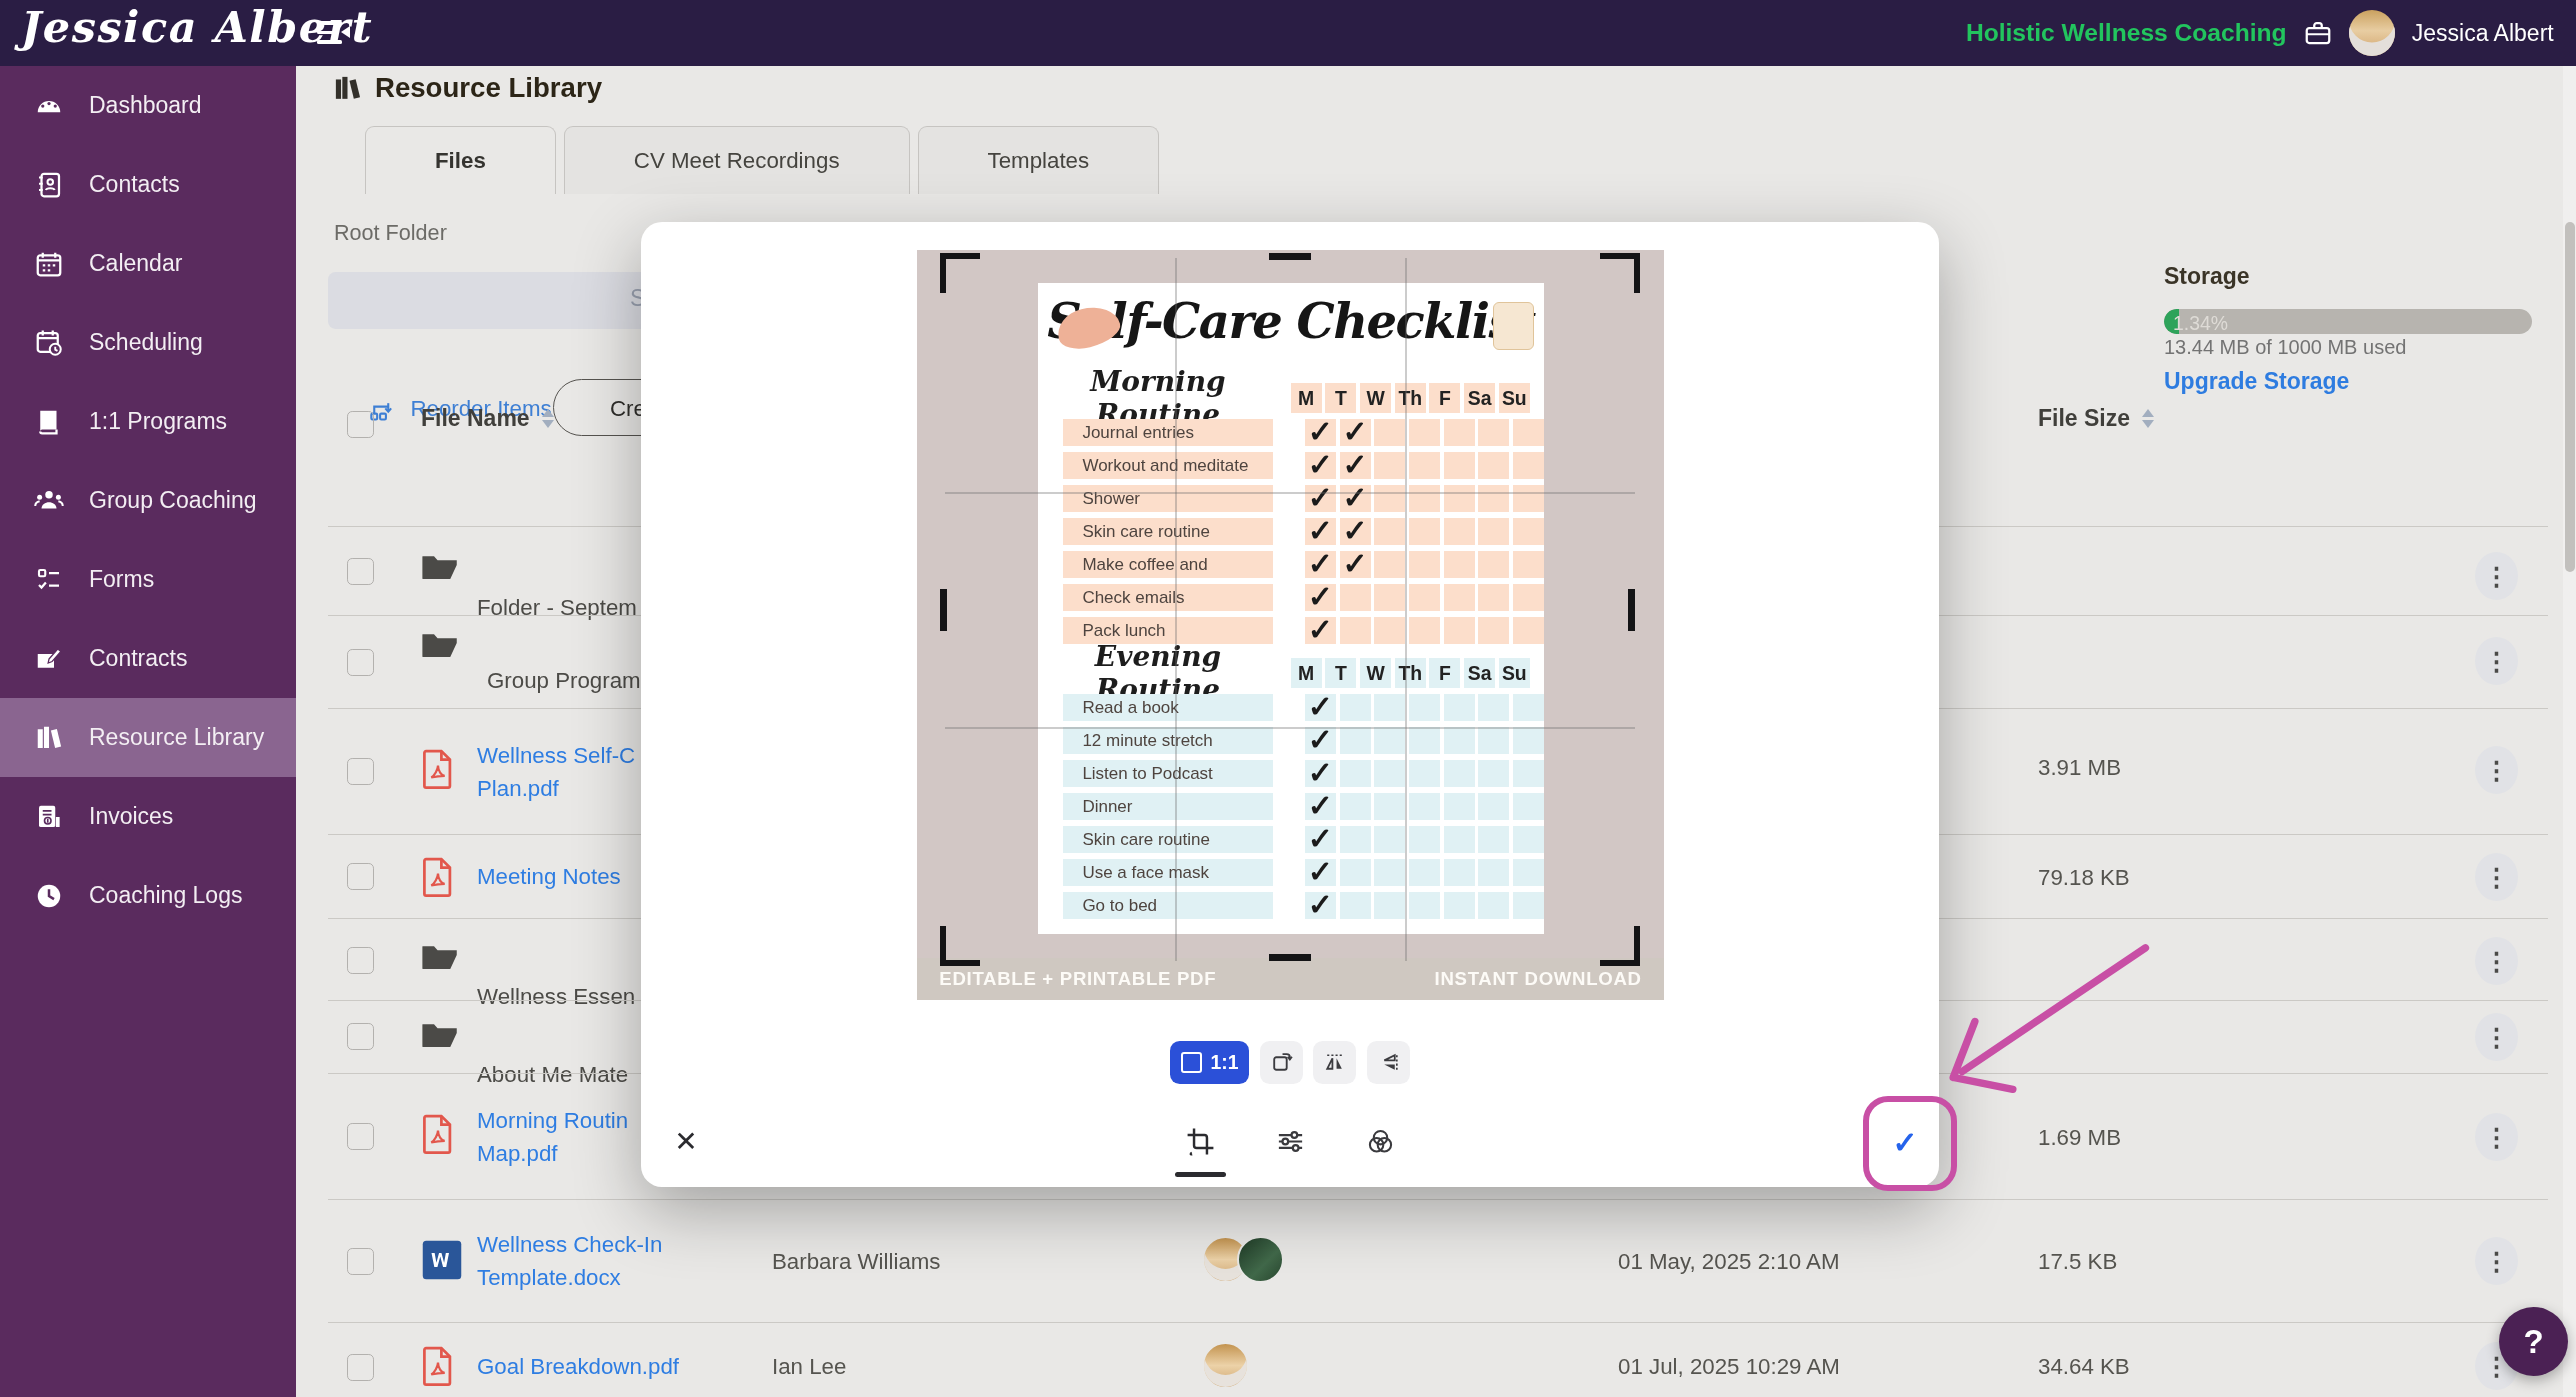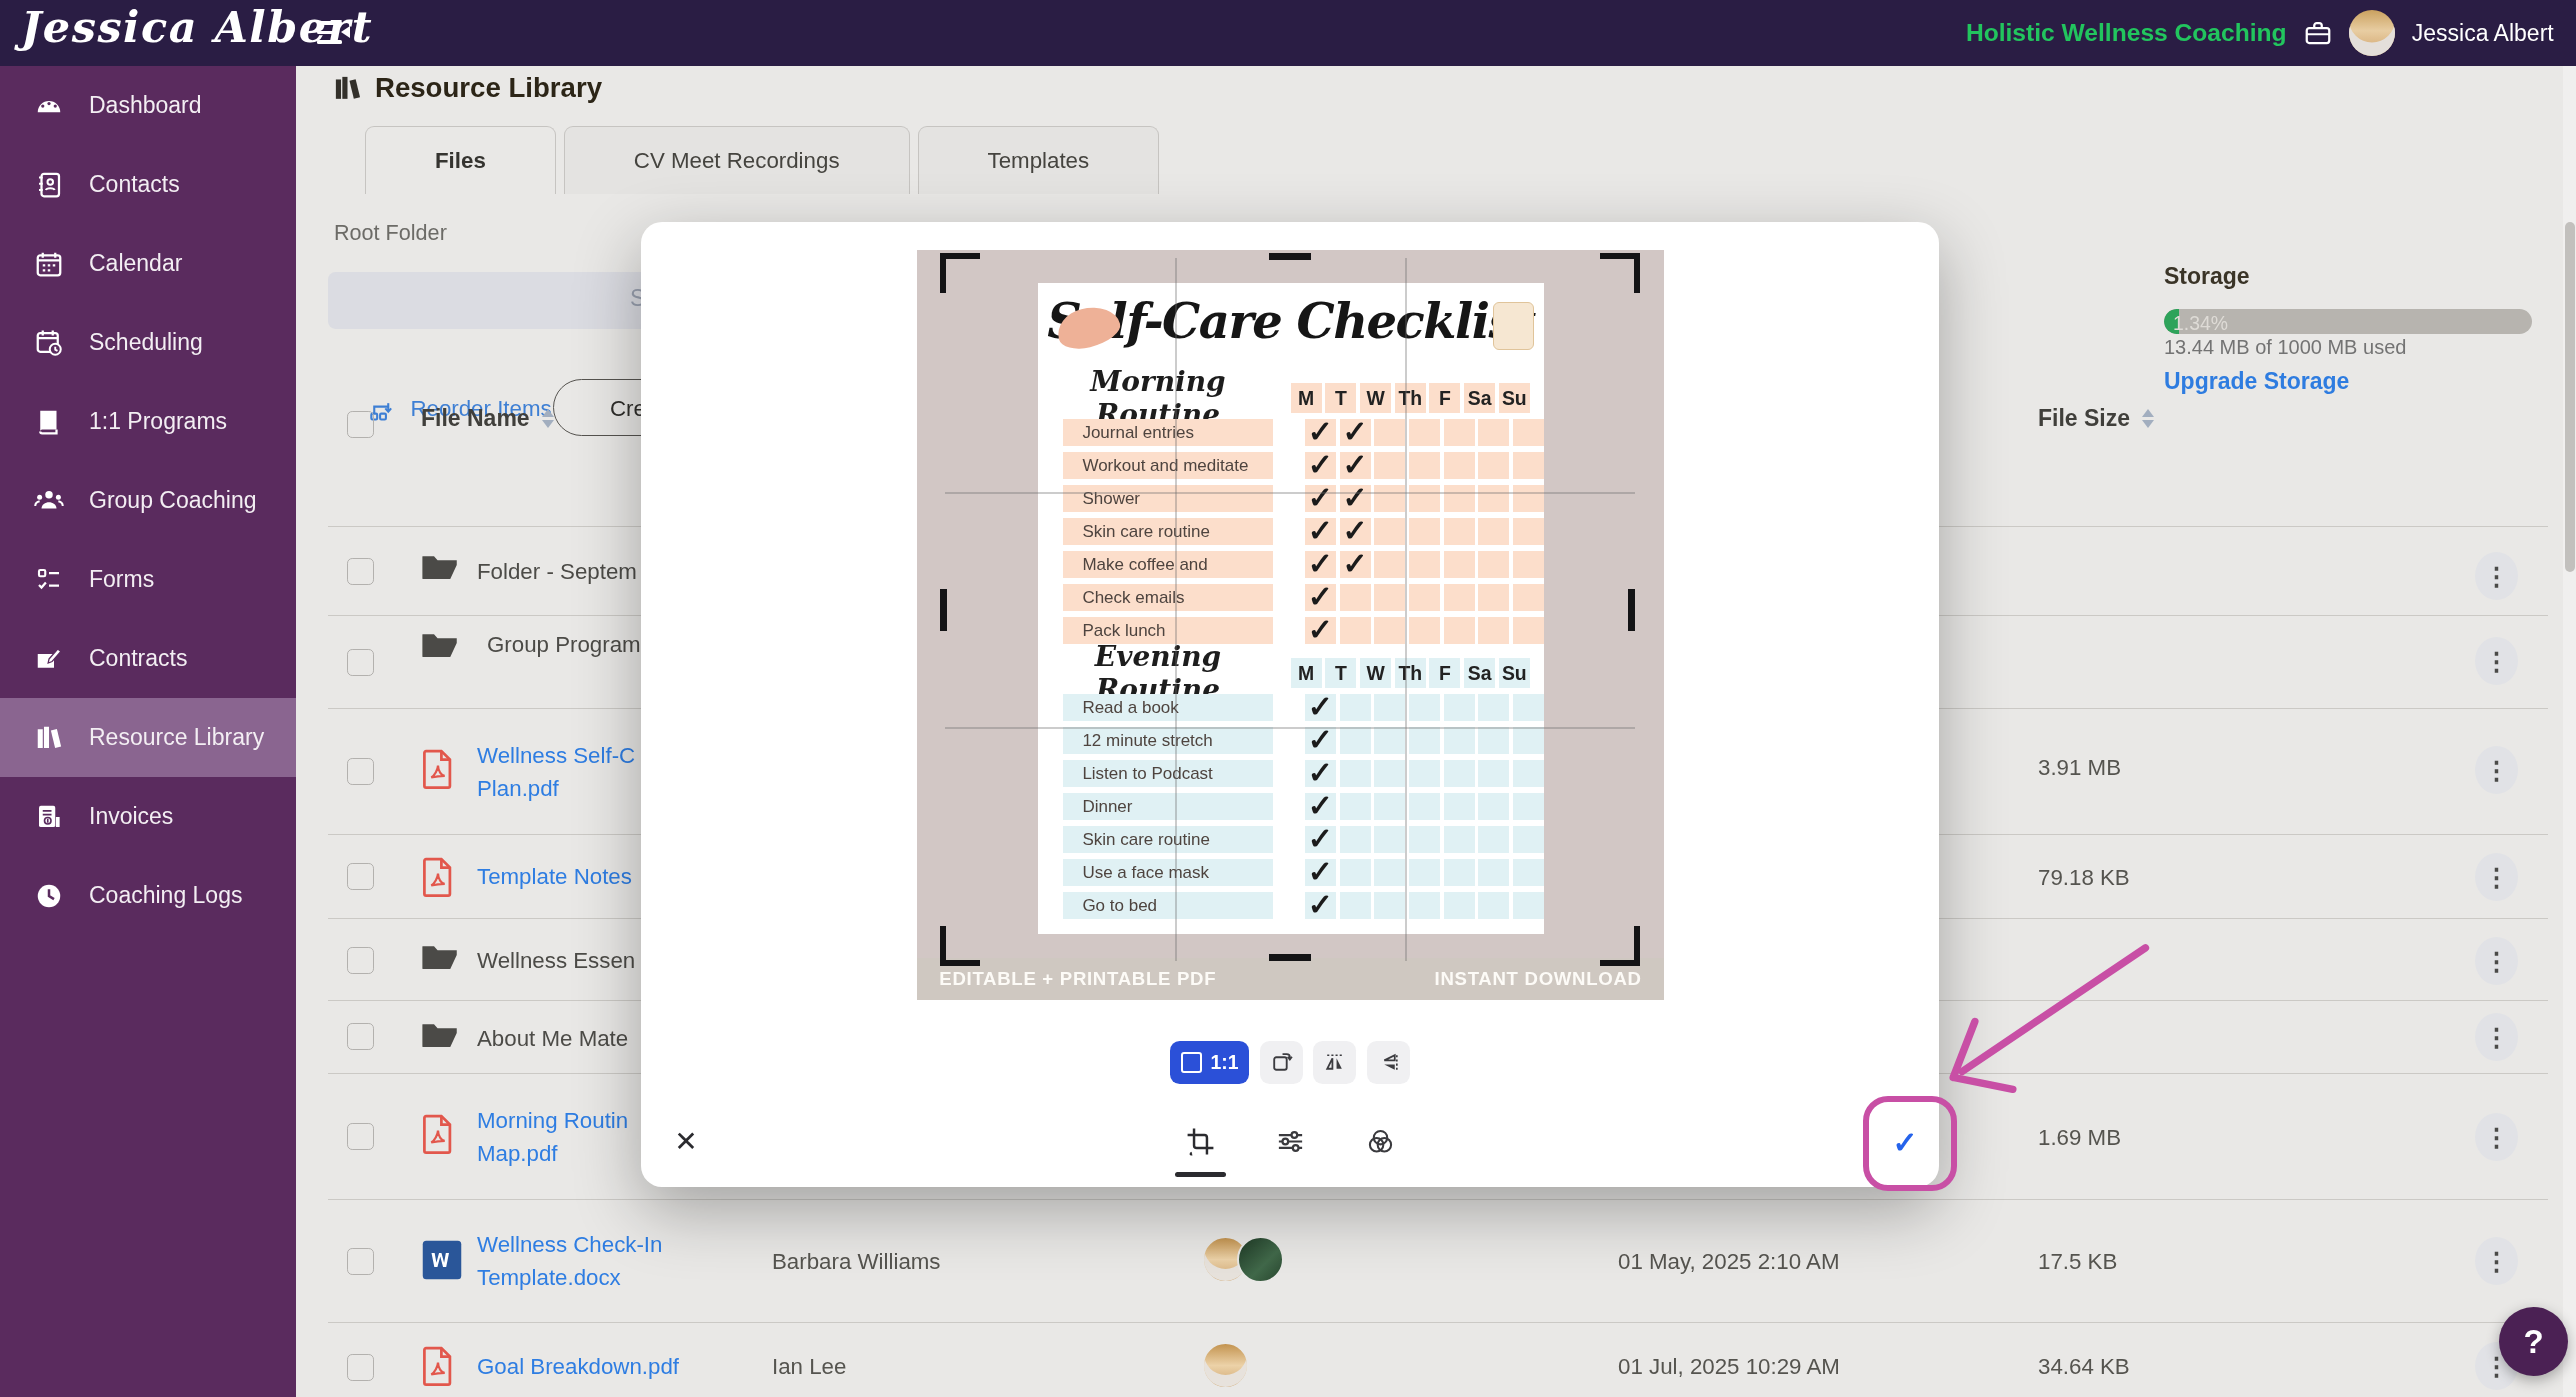--- a/index.html
+++ b/index.html
@@ -47,21 +47,21 @@
   .thead{position:absolute;left:328px;top:396px;width:2220px;height:64px;z-index:1;}
   .trow{position:absolute;left:328px;width:2220px;border-top:1.5px solid #cbc9c5;z-index:1;}
   .cb{position:absolute;left:18.6px;width:25px;height:25px;border:1.5px solid #b3b1ae;border-radius:5.2px;background:transparent;cursor:pointer;}
   .colhead{position:absolute;font-size:23px;font-weight:bold;color:#403f3b;display:flex;gap:12px;align-items:center;}
   .sorter{display:flex;flex-direction:column;gap:3px;}
   .sorter b{width:0;height:0;border:6.7px solid transparent;}
   .sorter b.up{border-bottom:8.2px solid #a2aebf;}
   .sorter b.dn{border-top:8.2px solid #a2aebf;}
   .ficon{position:absolute;left:93px;}
   .fname{position:absolute;left:149px;width:320px;font-size:22.3px;color:#2e7de2;line-height:33px;cursor:pointer;}
-  .fname.dark{color:#4c4b47;cursor:default;}
+  .fname.dark{color:#4c4b47;cursor:default;margin-top:36px;}
   .owner{position:absolute;left:444px;font-size:22.3px;color:#55544f;}
   .avgrp{position:absolute;left:874px;display:flex;}
   .av{width:43px;height:43px;border-radius:50%;border:2.2px solid #e9e8e6;}
   .av.warm{background:linear-gradient(180deg,#c3934f 0%,#ecd2a8 50%,#cda26b 100%);box-shadow:inset 0 -12px 0 #e7e2dc;}
   .av.green{background:linear-gradient(135deg,#1f3a26,#41694a 60%,#28462e);margin-left:-12px;}
   .fdate{position:absolute;left:1290px;font-size:22.3px;color:#55544f;}
   .fsize{position:absolute;left:1710px;font-size:22.3px;color:#55544f;}
   .kebab{position:absolute;left:2147px;width:43px;height:48px;background:#e1e2e6;border-radius:50%;
          display:flex;align-items:center;justify-content:center;cursor:pointer;}
   .kebab b{color:#4a4a48;font-size:25px;font-weight:bold;line-height:1;letter-spacing:0;}
@@ -355,21 +355,21 @@
       </div>
   </div>
 
   <div class="trow" style="top:834px;height:83px">
     <div class="cb" style="top:28px"></div>
     <svg class="ficon" style="top:21px" width="34" height="42" viewBox="0 0 20 24">
         <path d="M3 1.5h9l5 5V22a1 1 0 0 1-1 1H3a1 1 0 0 1-1-1V2.5a1 1 0 0 1 1-1z" fill="none" stroke="#e2574c" stroke-width="1.6"></path>
         <path d="M12 1.5v5h5" fill="none" stroke="#e2574c" stroke-width="1.6"></path>
         <path d="M6 17c2-1 4-5 4-7 0 3 2 6 4 6-3 0-6 .5-8 1z" fill="none" stroke="#e2574c" stroke-width="1.3"></path>
       </svg>
-    <div class="fname" style="top:25px">Template Notes</div>
+    <div class="fname" style="top:25px">Meeting Notes</div>
     <div class="fsize" style="top:30px">79.18 KB</div>
     <div class="kebab" style="top:18px">
         <b>⋮</b>
       </div>
   </div>
 
   <div class="trow" style="top:918px;height:83px">
     <div class="cb" style="top:28px"></div>
     <svg class="ficon" style="top:22.3px" width="39" height="33" viewBox="0 0 24 20">
         <path d="M1 3h7l2.2 2.5H22v3H5L1 17z" fill="#4b4a47"></path>

